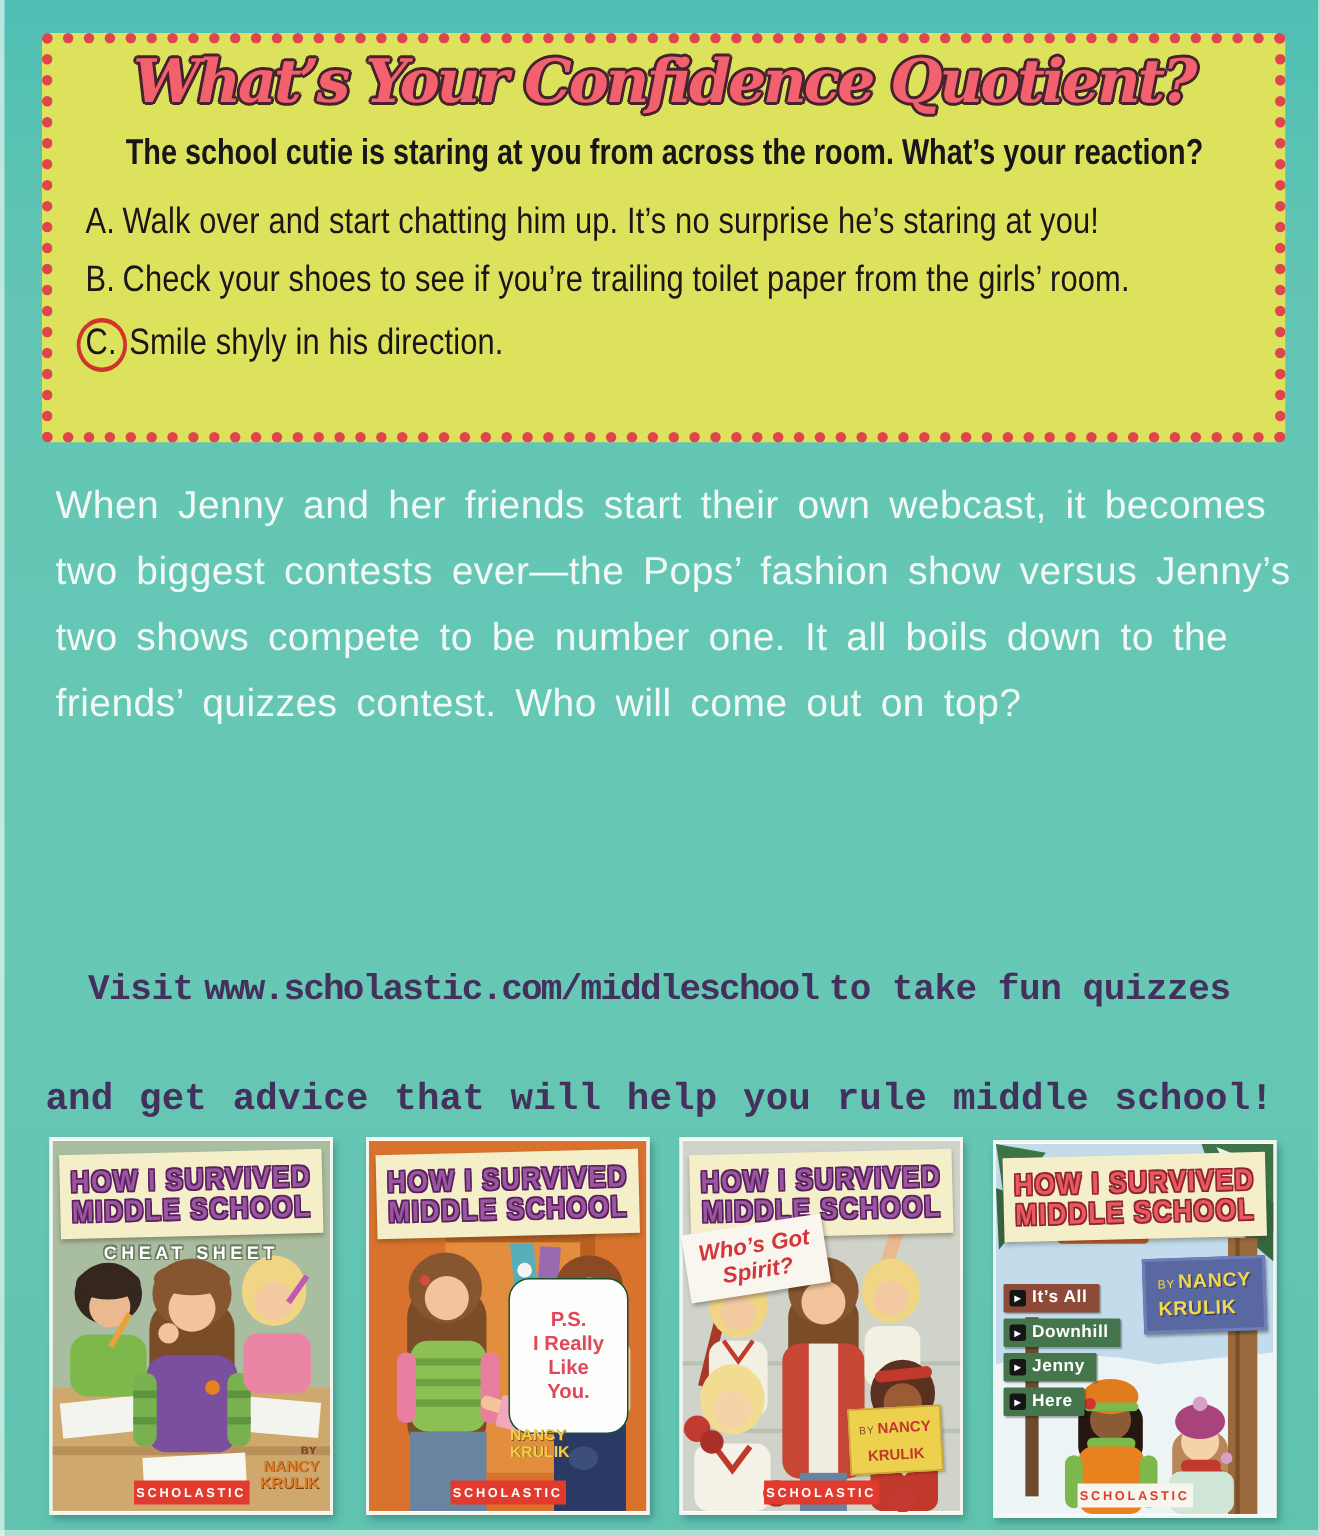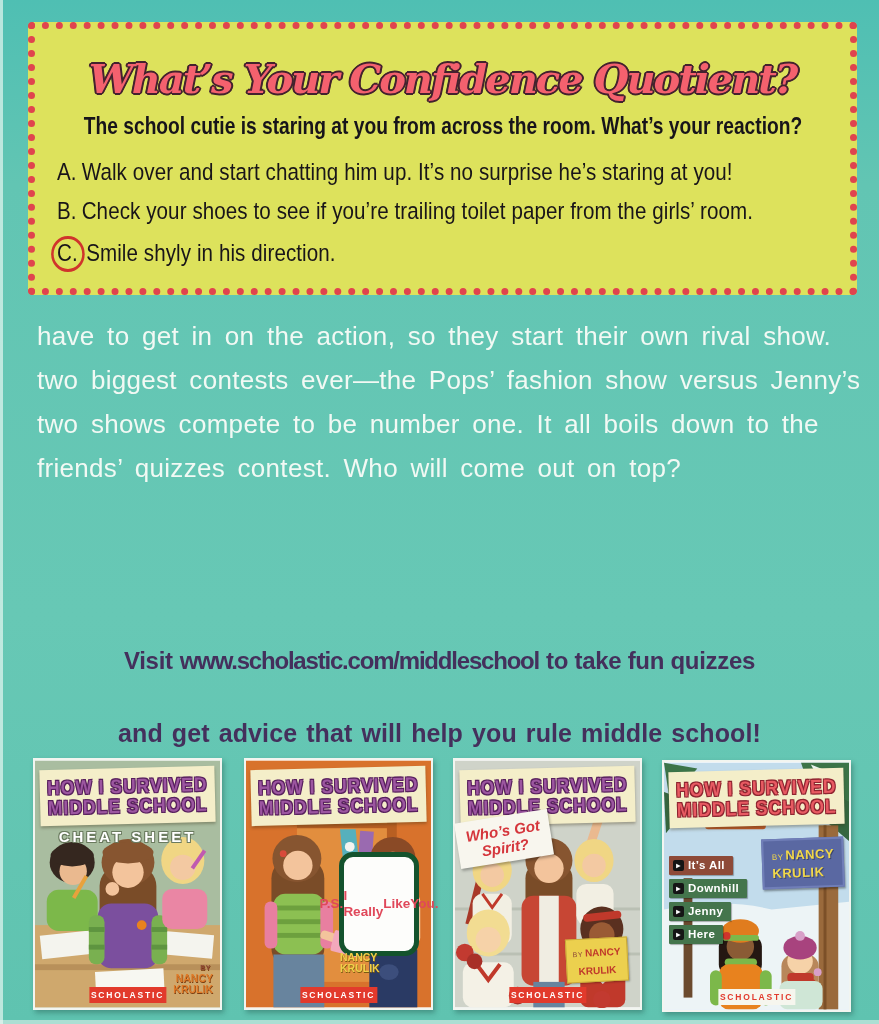--- a/index.html
+++ b/index.html
@@ -9,21 +9,21 @@
     font-family:"Liberation Sans", sans-serif;
     background:linear-gradient(180deg,#4fbfb3 0%,#62c5b3 18%,#67c8b5 60%,#5fc3b0 100%);
   }
   .scan-edge-left { position:absolute; left:0; top:0; bottom:0; width:3px; background:rgba(240,250,246,.65); }
   .scan-edge-bottom { position:absolute; left:0; bottom:0; width:100%; height:4px; background:rgba(235,245,240,.55); }
 
   
   .quiz-box {
     position:absolute; left:28px; top:22px; width:829px; height:273px;
     background:#dde25c; border:7px dotted #e0444e; border-radius:4px;
-    padding-top:26px;
+    padding-top:2px;
   }
   .quiz-title {
     text-align:center;
     font-family:"DejaVu Serif", serif; font-style:italic; font-weight:bold;
     font-size:40px; letter-spacing:-2px; color:#f4616e;
     text-shadow:-2px 0 0 #44222e, 2px 0 0 #44222e, 0 -2px 0 #44222e, 0 2px 0 #44222e,
                 -1.4px -1.4px 0 #44222e, 1.4px -1.4px 0 #44222e, -1.4px 1.4px 0 #44222e, 1.4px 1.4px 0 #44222e;
   }
   .quiz-question {
     position:relative; left:50%; margin-left:-510px; width:1020px;
@@ -40,21 +40,21 @@
   }
 
   
   .synopsis { position:absolute; left:37px; top:314px; width:810px; }
   .syn-line {
     white-space:nowrap; font-size:26px; line-height:44px;
     color:#f2f9f4; letter-spacing:0.3px; word-spacing:5px;
   }
 
   
-  .promo { position:absolute; left:0; top:640px; width:879px; text-align:center; color:#44305c; font-weight:bold; }
+  .promo { position:absolute; left:0; top:640px; width:879px; text-align:center; color:#44305c; font-weight:bold;font-family:Liberation Mono, monospace; }
   .promo-line1 { white-space:nowrap; font-size:24px; letter-spacing:-0.3px; line-height:41px; }
   .promo-url { letter-spacing:-1.2px; margin:0 7px; }
   .promo-line2 { white-space:nowrap; font-size:25px; letter-spacing:0.1px; word-spacing:2px; line-height:40px;margin-top:32px; }
 
   
   .covers { position:absolute; left:0; top:758px; width:879px; height:258px; }
   .cover {
     position:absolute; top:0; width:189px; height:252px; background:#fff;
     border:2px solid #f2f5f0; box-shadow:2px 3px 5px rgba(20,60,55,.35);
   }
@@ -72,27 +72,27 @@
     transform:scaleY(1.12); color:#9c56a0;
     text-shadow:1px 1px 0 #58205e, -1px 1px 0 #58205e, 1px -1px 0 #58205e, -1px -1px 0 #58205e;
   }
   .cover-4 .banner-line {
     color:#e85a62;
     text-shadow:1px 1px 0 #8e2430, -1px 1px 0 #8e2430, 1px -1px 0 #8e2430, -1px -1px 0 #8e2430;
   }
 
   .subtitle-1 {
     position:absolute; left:0; right:0; top:68px; text-align:center;
-    color:#fff; font-weight:bold; font-size:15px; letter-spacing:3px;
+    color:#fff; font-weight:bold; font-size:12px; letter-spacing:3px;
     text-shadow:1px 1px 0 #6a7a5e, -1px -1px 0 #6a7a5e, 1px -1px 0 #6a7a5e, -1px 1px 0 #6a7a5e;
   }
   .bubble {
     position:absolute; right:12px; top:92px; width:80px; height:104px;
-    background:#fdfdfb; border-radius:14px; border:5px solid #14532d;
-    display:flex; flex-direction:row; align-items:center; justify-content:center;
+    background:#fdfdfb; border-radius:14px; border:1px solid #14532d;
+    display:flex; flex-direction:column; align-items:center; justify-content:center;
   }
   .bubble-line { color:#e0485a; font-weight:bold; font-size:13.5px; line-height:16px; }
   .spirit-sign {
     position:absolute; left:2px; top:56px; width:94px; padding:6px 2px;
     background:#f8f6ee; transform:rotate(-9deg);
     box-shadow:1px 2px 3px rgba(0,0,0,.3); text-align:center;
   }
   .spirit-line { color:#d5363c; font-weight:bold; font-style:italic; font-size:15px; line-height:17px; }
 
   .trail-signs { position:absolute; left:5px; top:94px; display:flex; flex-direction:column; gap:4px; align-items:flex-start; }
@@ -139,21 +139,21 @@
     <div class="option">
       <span class="opt-letter">B.</span><span class="opt-text">Check your shoes to see if you’re trailing toilet paper from the girls’ room.</span>
     </div>
     <div class="option">
       <span class="opt-letter circled">C.</span><span class="opt-text">Smile shyly in his direction.</span>
     </div>
   </div>
 </div>
 
 <div class="synopsis">
-  <div class="syn-line">have to get in on the action, so they start their own rival show.</div>
+  <div class="syn-line">When Jenny and her friends start their own webcast, it becomes</div>
   <div class="syn-line">two biggest contests ever—the Pops’ fashion show versus Jenny’s</div>
   <div class="syn-line">two shows compete to be number one. It all boils down to the</div>
   <div class="syn-line">friends’ quizzes contest. Who will come out on top?</div>
 </div>
 
 <div class="promo">
   <div class="promo-line1">
     <span>Visit</span><span class="promo-url">www.scholastic.com/middleschool</span><span>to take fun quizzes</span>
   </div>
   <div class="promo-line2">and get advice that will help you rule middle school!</div>

